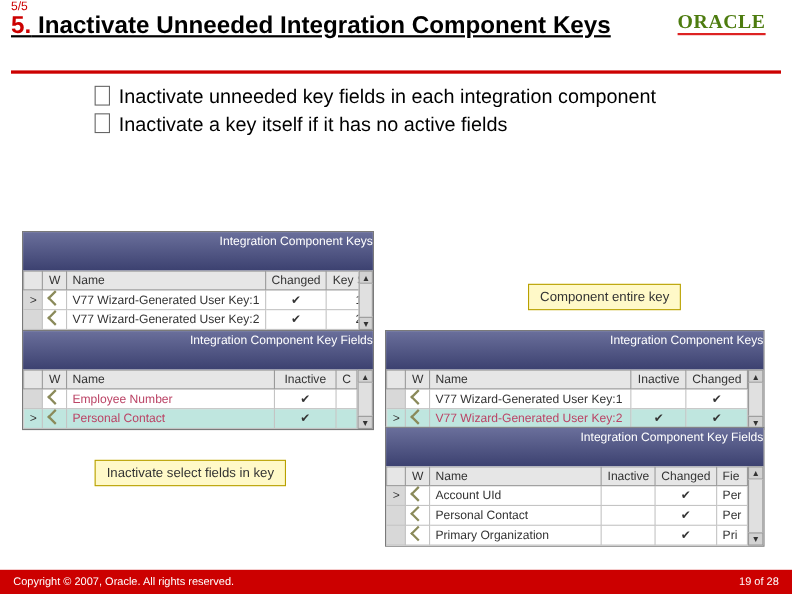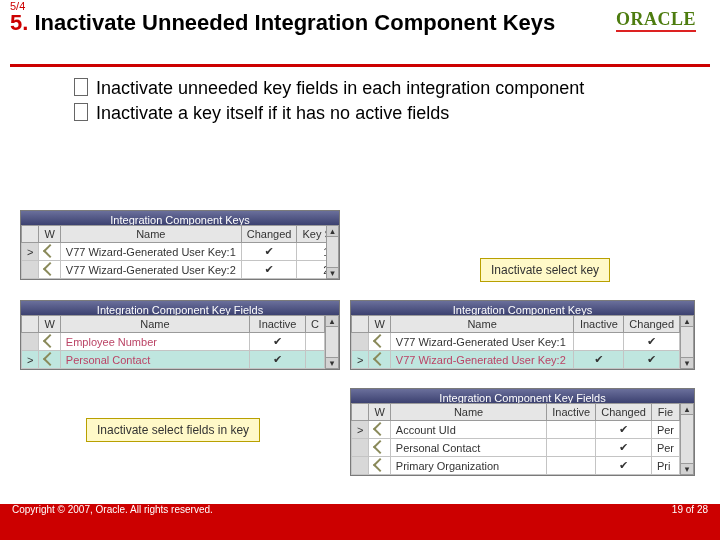--- a/index.html
+++ b/index.html
@@ -1,63 +1,63 @@
 <!DOCTYPE html>
 <html><head>
 <meta charset="utf-8">
 <style>
   * { box-sizing: border-box; }
   html, body { margin:0; padding:0; }
   body { width:720px; height:540px; font-family: Arial, Helvetica, sans-serif; background:#fff; position:relative; overflow:hidden; }
   
   .hdr { position:absolute; left:10px; top:0; right:10px; }
   .pagefrac { color:#c00; font:11px Arial; }
-  .title { font:700 22px/1.15 Arial; color:#000; margin-top:-2px; }
+  .title { font:700 22px/1.15 Arial; color:#000; margin-top:-2px;text-decoration:underline; }
   .title .red { color:#c00; }
   .rule { position:absolute; top:64px; left:10px; right:10px; height:3px; background:#c00; }
   .logo { position:absolute; right:24px; top:10px; font:700 18px/1 "Times New Roman", serif; color:#4d7c0f; letter-spacing:0.5px; }
   .logo .rline { display:block; height:2px; background:#d22; margin-top:2px; }
 
   
   .body { position:absolute; left:28px; right:20px; top:76px; }
   .b1 { font:18px/1.35 Arial; color:#000; padding-left:20px; position:relative; }
   .b1::before { content:""; position:absolute; left:0; top:6px; width:8px; height:8px; background:#000; }
-  .b2 { font:18px/1.4 Arial; color:#000; margin-left:46px; padding-left:22px; position:relative; }
+  .b2 { font:18px/1.4 Arial; color:#000; margin-left:58px; padding-left:22px; position:relative; }
   .b2::before { content:""; position:absolute; left:0; top:2px; width:12px; height:16px; border:1px solid #666; background:#fff; }
 
   
   .panel { position:absolute; background:#efefef; border:1px solid #7a7a7a; }
-  .ptitle { height:14px; background:linear-gradient(#6a6f9b,#3c4170); color:#fff; font:11px Arial; text-align:center; line-height:19px; }
+  .ptitle { height:35px; background:linear-gradient(#6a6f9b,#3c4170); color:#fff; font:11px Arial; text-align:right; line-height:19px; }
   .grid { width:100%; border-collapse:collapse; background:#fff; }
-  .grid th { background:#e6e6e6; border:1px solid #9a9a9a; font:11px Arial; font-weight:400; color:#333; padding:2px 5px; text-align:center; white-space:nowrap; }
+  .grid th { background:#e6e6e6; border:1px solid #9a9a9a; font:11px Arial; font-weight:400; color:#333; padding:2px 5px; text-align:left; white-space:nowrap; }
   .grid td { border:1px solid #c4c4c4; font:11px Arial; color:#333; padding:2px 5px; white-space:nowrap; height:17px; }
   .grid td.dim { color:#b46; }
   .grid td.center, .grid th.center { text-align:center; }
   .rowhead { width:14px; background:#d8d8d8; border:1px solid #9a9a9a; }
   .chev { font:700 11px Arial; color:#444; text-align:center; }
   .pencil { display:inline-block; width:10px; height:10px; transform:rotate(45deg); border-bottom:2px solid #8a8a5a; border-left:2px solid #8a8a5a; }
   .sel td { background:#bfe6df !important; }
   .scup, .scdn { height:12px; background:#d2d2d2; border:1px solid #9a9a9a; font:9px Arial; text-align:center; line-height:10px; color:#333; }
   .wraptbl { display:flex; }
   .wraptbl .gridhold { flex:1 1 auto; overflow:hidden; }
   .wraptbl .vscroll { width:14px; display:flex; flex-direction:column; }
   .vscroll .mid { flex:1; background:#e0e0e0; border-left:1px solid #9a9a9a; border-right:1px solid #9a9a9a; }
 
   
   .callout { position:absolute; background:#fff9c8; border:1px solid #b8a000; font:12px Arial; color:#333; padding:4px 10px; }
 
   
-  .footer { position:absolute; left:0; right:0; bottom:0; height:36px; background:#c00; color:#fff; font:10px Arial; display:flex; align-items:flex-start; padding:0 12px; justify-content:space-between;gap:33px; }
+  .footer { position:absolute; left:0; right:0; bottom:0; height:22px; background:#c00; color:#fff; font:10px Arial; display:flex; align-items:center; padding:0 12px; justify-content:space-between;gap:33px; }
   .footer .pg { font:10px Arial;margin-left:40px; }
 </style>
 </head>
 <body>
 
 <div class="hdr">
-  <div class="pagefrac">5/4</div>
+  <div class="pagefrac">5/5</div>
   <div class="title">
     <span class="red">5.</span><span> Inactivate Unneeded Integration Component Keys</span>
   </div>
 </div>
 <div class="rule"></div>
 <div class="logo">
   <span>ORACLE</span>
   <span class="rline"></span>
 </div>
 
@@ -222,21 +222,21 @@
         </table>
     </div>
     <div class="vscroll">
       <div class="scup">▴</div>
       <div class="mid"></div>
       <div class="scdn">▾</div>
     </div>
   </div>
 </div>
 
-<div class="callout" style="left:480px; top:258px;">Inactivate select key</div>
+<div class="callout" style="left:480px; top:258px;">Component entire key</div>
 <div class="callout" style="left:86px; top:418px;text-align:center;">Inactivate select fields in key</div>
 
 <div class="footer">
   <span>Copyright © 2007, Oracle. All rights reserved.</span>
   <span class="pg">
     <span>19</span><span> of </span><span>28</span>
   </span>
 </div>
 
 </body></html>

